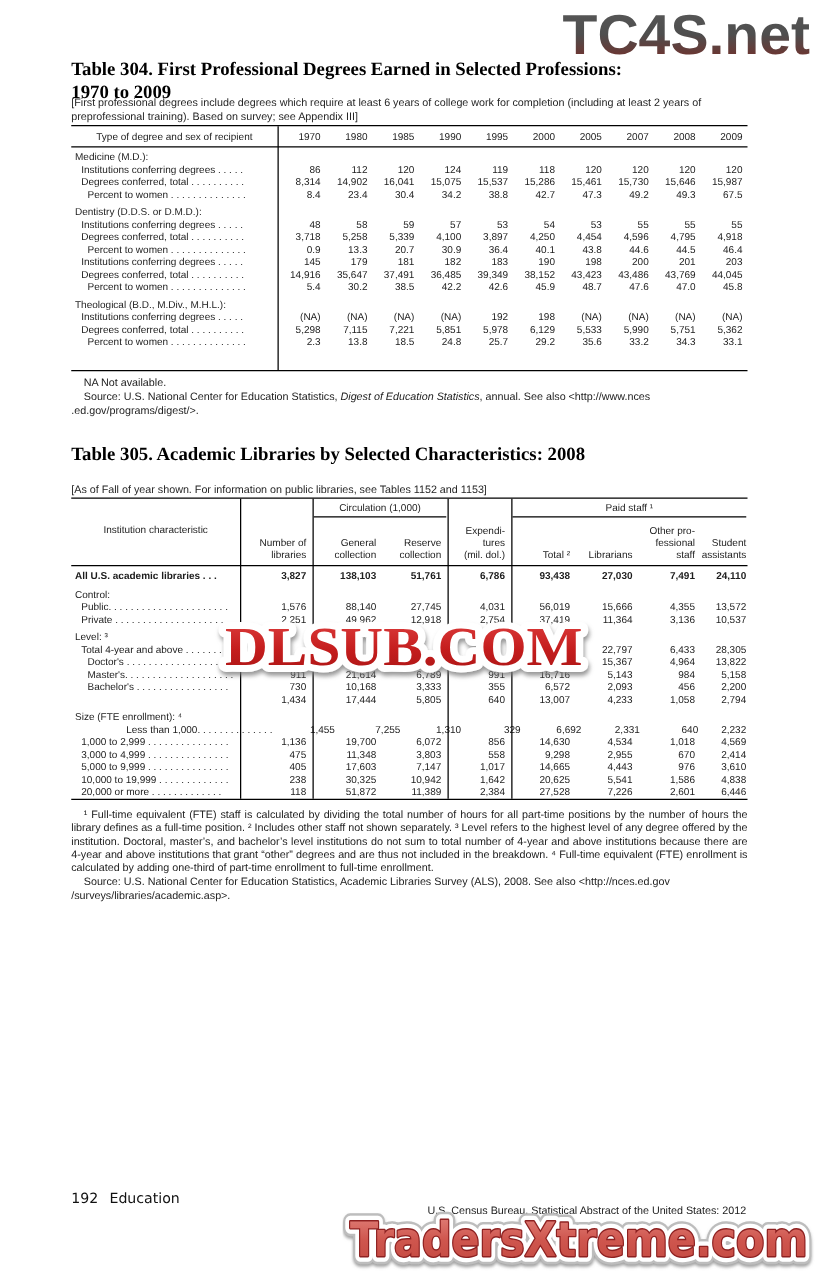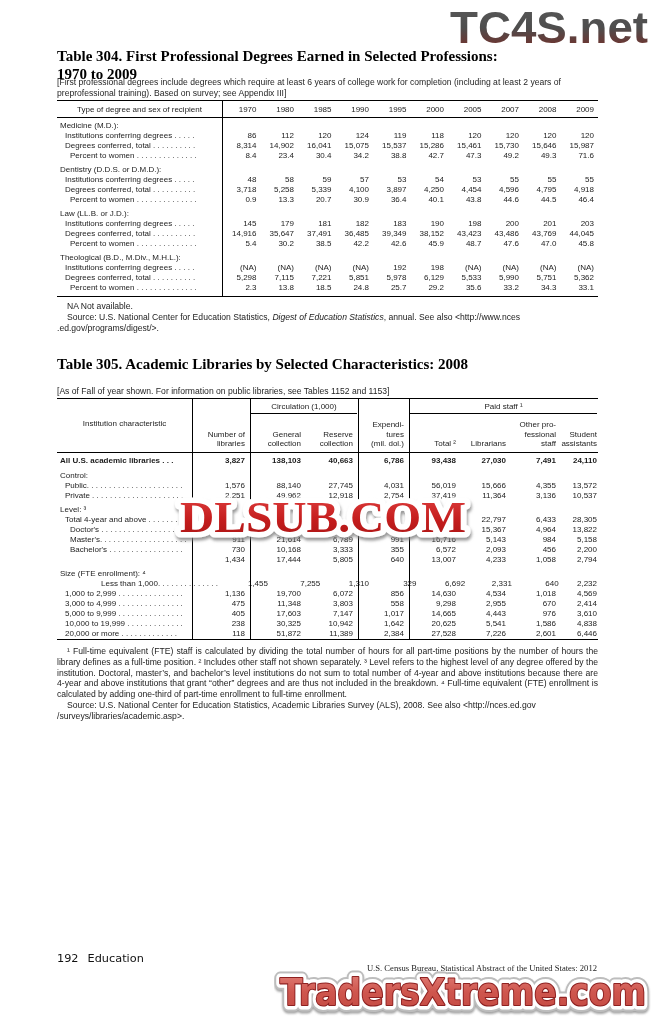--- a/index.html
+++ b/index.html
@@ -55,21 +55,21 @@
   #t304-fnotes { top:301px; }
   #t305-fnotes { top:646px; }
   .fnote p { margin:0; }
   .ind { text-indent:10px; }
   .just { text-align:justify; }
 
   
   #footer-left { position:absolute; left:57px; top:952px; font-size:11.3px; color:#111;
                  font-family:"DejaVu Sans", sans-serif; }
   #footer-left .sect { margin-left:9px; }
-  #footer-right { position:absolute; right:55px; top:963px; font-size:8.6px; color:#222;font-family:Liberation Serif, serif; }
+  #footer-right { position:absolute; right:55px; top:963px; font-size:8.6px; color:#222; }
 
   
   .wm { position:absolute; z-index:6; pointer-events:none; }
   #wm-top { left:444px; top:2px; filter:blur(0.3px); }
   #wm-mid { left:170px; top:483px; }
   #wm-bot { left:274px; top:961px; }
 </style>
 </head>
 <body>
 
@@ -127,21 +127,21 @@
           <div class="c0" style="padding-left: 13px;">Percent to women . . . . . . . . . . . . . .</div>
           <div class="num">8.4</div>
           <div class="num">23.4</div>
           <div class="num">30.4</div>
           <div class="num">34.2</div>
           <div class="num">38.8</div>
           <div class="num">42.7</div>
           <div class="num">47.3</div>
           <div class="num">49.2</div>
           <div class="num">49.3</div>
-          <div class="num">71.6</div>
+          <div class="num">67.5</div>
         </div>
         <div class="secrow mt4">Dentistry (D.D.S. or D.M.D.):</div>
         <div class="trow">
           <div class="c0" style="padding-left: 8px;">Institutions conferring degrees  . . . . .</div>
           <div class="num">48</div>
           <div class="num">58</div>
           <div class="num">59</div>
           <div class="num">57</div>
           <div class="num">53</div>
           <div class="num">54</div>
@@ -169,21 +169,20 @@
           <div class="num">13.3</div>
           <div class="num">20.7</div>
           <div class="num">30.9</div>
           <div class="num">36.4</div>
           <div class="num">40.1</div>
           <div class="num">43.8</div>
           <div class="num">44.6</div>
           <div class="num">44.5</div>
           <div class="num">46.4</div>
         </div>
-        <div class="secrow mt4">Law (LL.B. or J.D.):</div>
         <div class="trow">
           <div class="c0" style="padding-left: 8px;">Institutions conferring degrees  . . . . .</div>
           <div class="num">145</div>
           <div class="num">179</div>
           <div class="num">181</div>
           <div class="num">182</div>
           <div class="num">183</div>
           <div class="num">190</div>
           <div class="num">198</div>
           <div class="num">200</div>
@@ -289,21 +288,21 @@
 fessional
 staff</div>
       <div class="colh" style="right:1px">Student
 assistants</div>
     </div>
     <div id="t305-body">
         <div class="t305row tall bold mt2">
           <div class="c0" style="padding-left: 3px;">All U.S. academic libraries . . .</div>
           <div class="nc n1">3,827</div>
           <div class="nc n2">138,103</div>
-          <div class="nc n3">40,663</div>
+          <div class="nc n3">51,761</div>
           <div class="nc n4">6,786</div>
           <div class="nc n5">93,438</div>
           <div class="nc n6">27,030</div>
           <div class="nc n7">7,491</div>
           <div class="nc n8 last">24,110</div>
         </div>
         <div class="t305row mt4">
           <div class="c0" style="padding-left: 3px;">Control:</div>
         </div>
         <div class="t305row">

